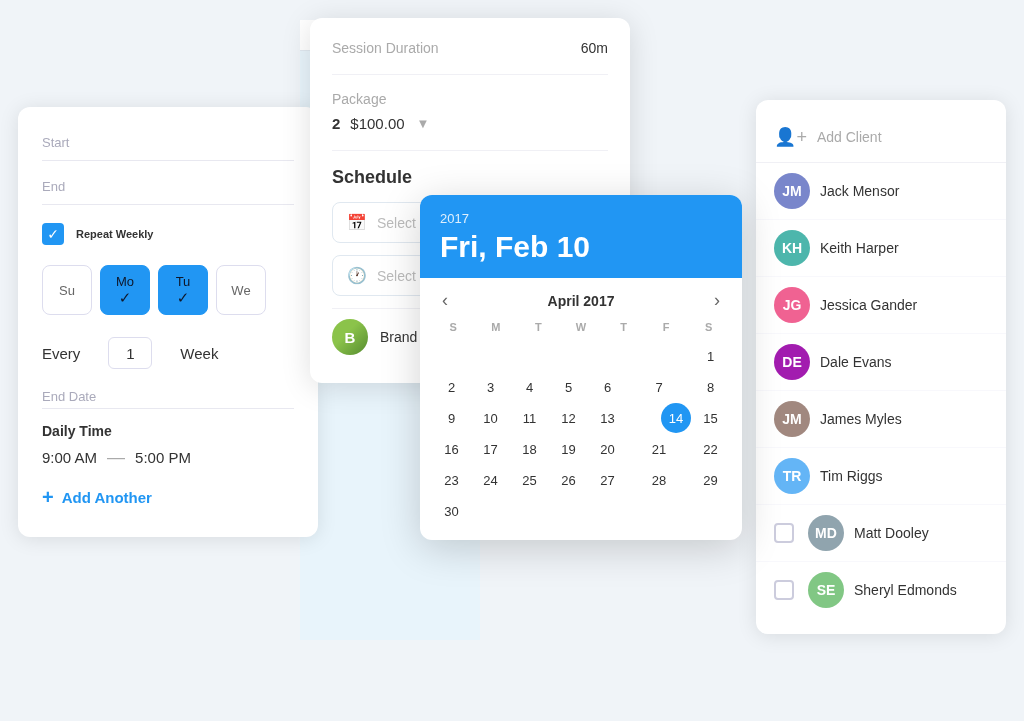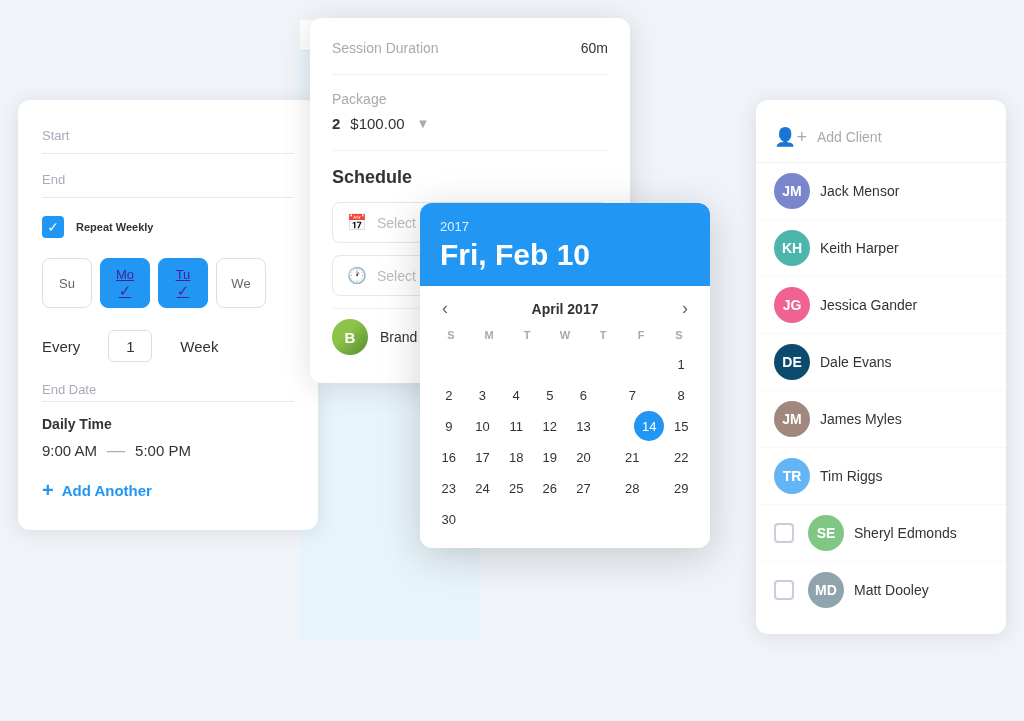--- a/index.html
+++ b/index.html
@@ -9,21 +9,21 @@
       background: #f0f4f8;
       font-family: -apple-system, BlinkMacSystemFont, 'Segoe UI', sans-serif;
       overflow: hidden;
       position: relative;
     }
 
     
     .left-panel {
       position: absolute;
       left: 18px;
-      top: 100px;
+      top: 107px;
       width: 300px;
       background: #fff;
       border-radius: 12px;
       padding: 28px 24px;
       box-shadow: 0 2px 20px rgba(0,0,0,0.10);
       z-index: 1;
     }
     .field-label {
       font-size: 13px;
       color: #aab;
@@ -68,22 +68,21 @@
       align-items: center;
       justify-content: center;
       font-size: 13px;
       color: #666;
       cursor: pointer;
       font-weight: 500;
     }
     .day-btn.active {
       background: #2196F3;
       border-color: #2196F3;
-      color: #4c1d95;
-      text-decoration: underline;
+      color: #0f172a;
     }
     .day-btn .check { font-size: 15px; }
     .every-row {
       display: flex;
       align-items: center;
       gap: 28px;
       margin-bottom: 20px;
     }
     .every-label { font-size: 15px; color: #333; }
     .every-input {
@@ -269,22 +268,22 @@
       font-size: 15px;
       font-weight: 700;
       flex-shrink: 0;
     }
     .brand-name { font-size: 14px; color: #333; font-weight: 500; }
 
     
     .calendar-popup {
       position: absolute;
       left: 420px;
-      top: 203px;
-      width: 290px;
+      top: 195px;
+      width: 322px;
       background: #fff;
       border-radius: 12px;
       box-shadow: 0 8px 40px rgba(0,0,0,0.18);
       z-index: 10;
       overflow: hidden;
     }
     .cal-popup-header {
       background: #2196F3;
       padding: 16px 20px 14px;
       color: #fff;
@@ -587,46 +586,46 @@
       <div class="client-item">
 
     <div class="client-row-inner">
       <div class="client-avatar" style="background:#F06292">JG</div>
       <span class="client-name">Jessica Gander</span>
     </div>
   </div>
       <div class="client-item">
 
     <div class="client-row-inner">
-      <div class="client-avatar" style="background:#0c4a6e">DE</div>
+      <div class="client-avatar" style="background:#a21caf">DE</div>
       <span class="client-name">Dale Evans</span>
     </div>
   </div>
       <div class="client-item">
 
     <div class="client-row-inner">
       <div class="client-avatar" style="background:#A1887F">JM</div>
       <span class="client-name">James Myles</span>
     </div>
   </div>
       <div class="client-item">
 
     <div class="client-row-inner">
       <div class="client-avatar" style="background:#64B5F6">TR</div>
       <span class="client-name">Tim Riggs</span>
     </div>
   </div>
       <div class="client-item">
     <div class="checkbox-client"></div>
     <div class="client-row-inner">
+      <div class="client-avatar" style="background:#90A4AE">MD</div>
+      <span class="client-name">Matt Dooley</span>
+    </div>
+  </div>
+      <div class="client-item">
+    <div class="checkbox-client"></div>
+    <div class="client-row-inner">
       <div class="client-avatar" style="background:#81C784">SE</div>
       <span class="client-name">Sheryl Edmonds</span>
     </div>
   </div>
-      <div class="client-item">
-    <div class="checkbox-client"></div>
-    <div class="client-row-inner">
-      <div class="client-avatar" style="background:#90A4AE">MD</div>
-      <span class="client-name">Matt Dooley</span>
-    </div>
-  </div>
     </div>
 </div>
 
 </body></html>

